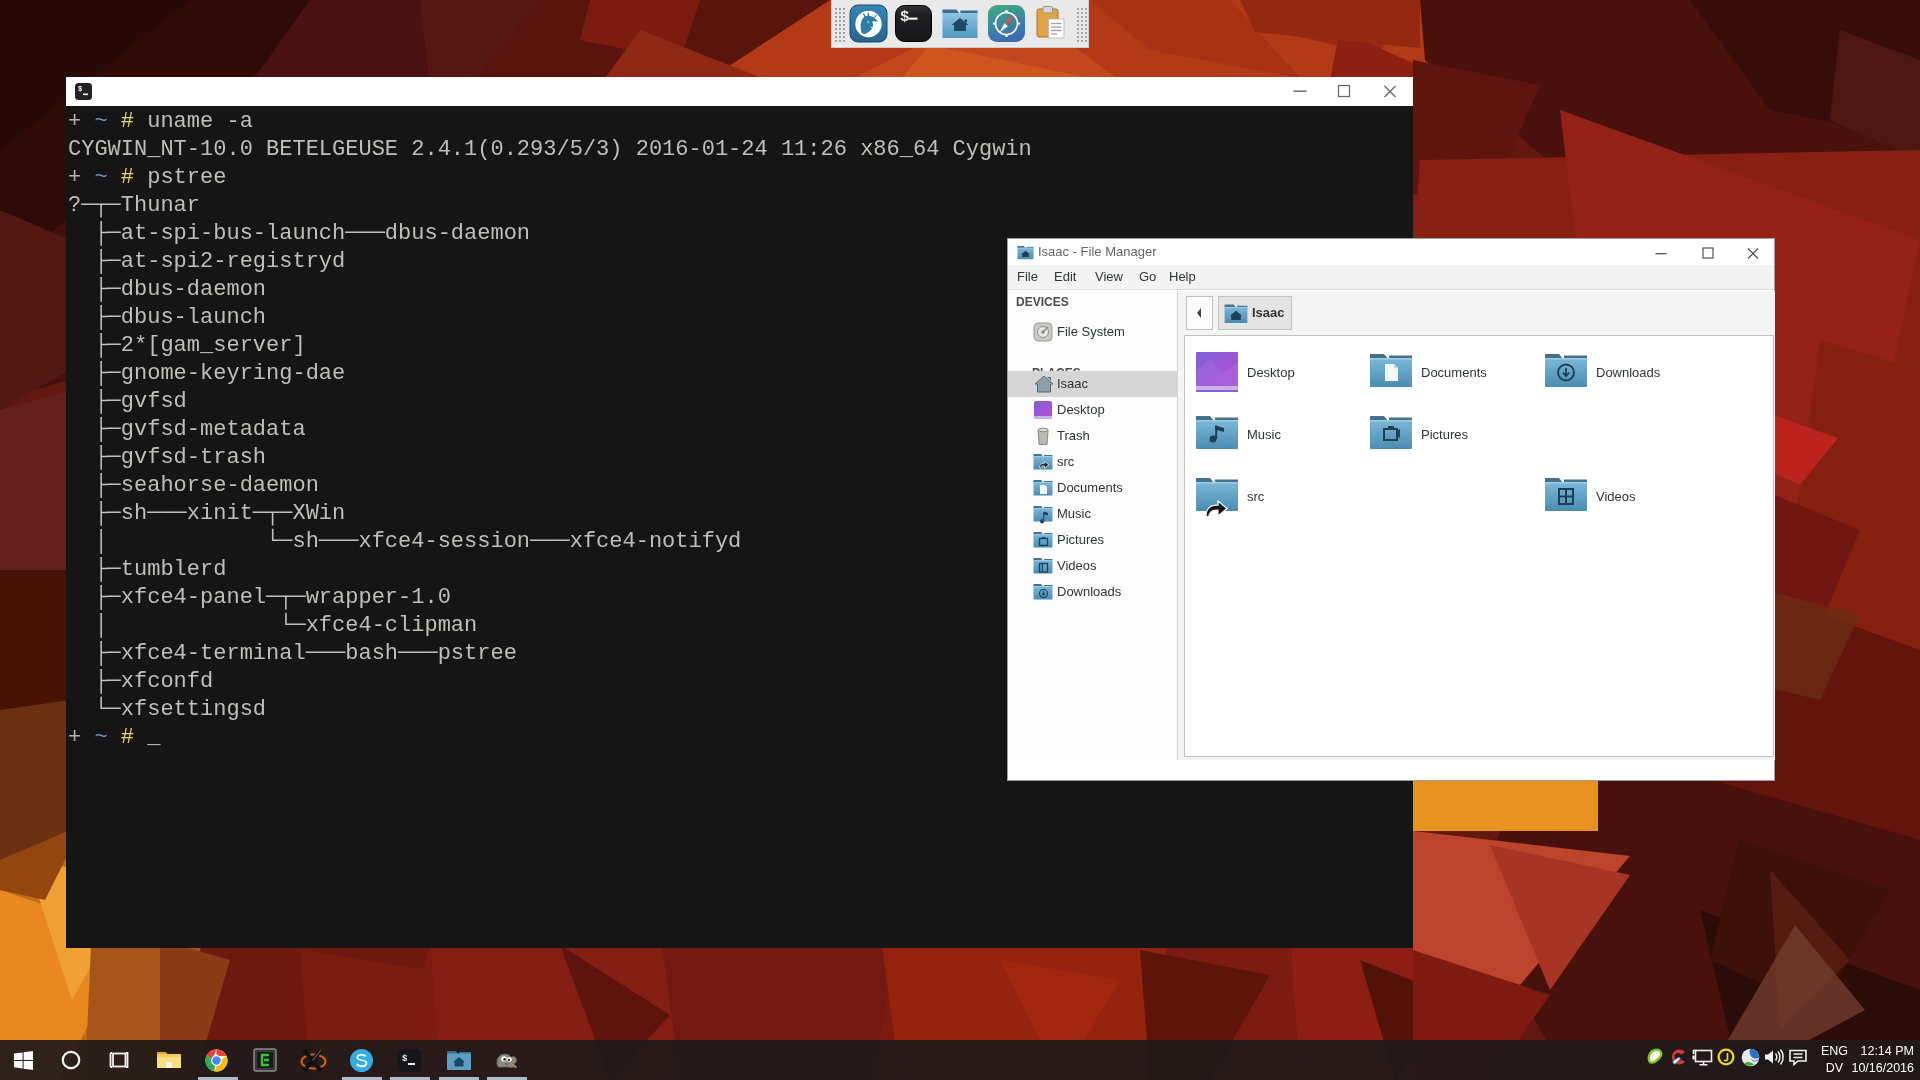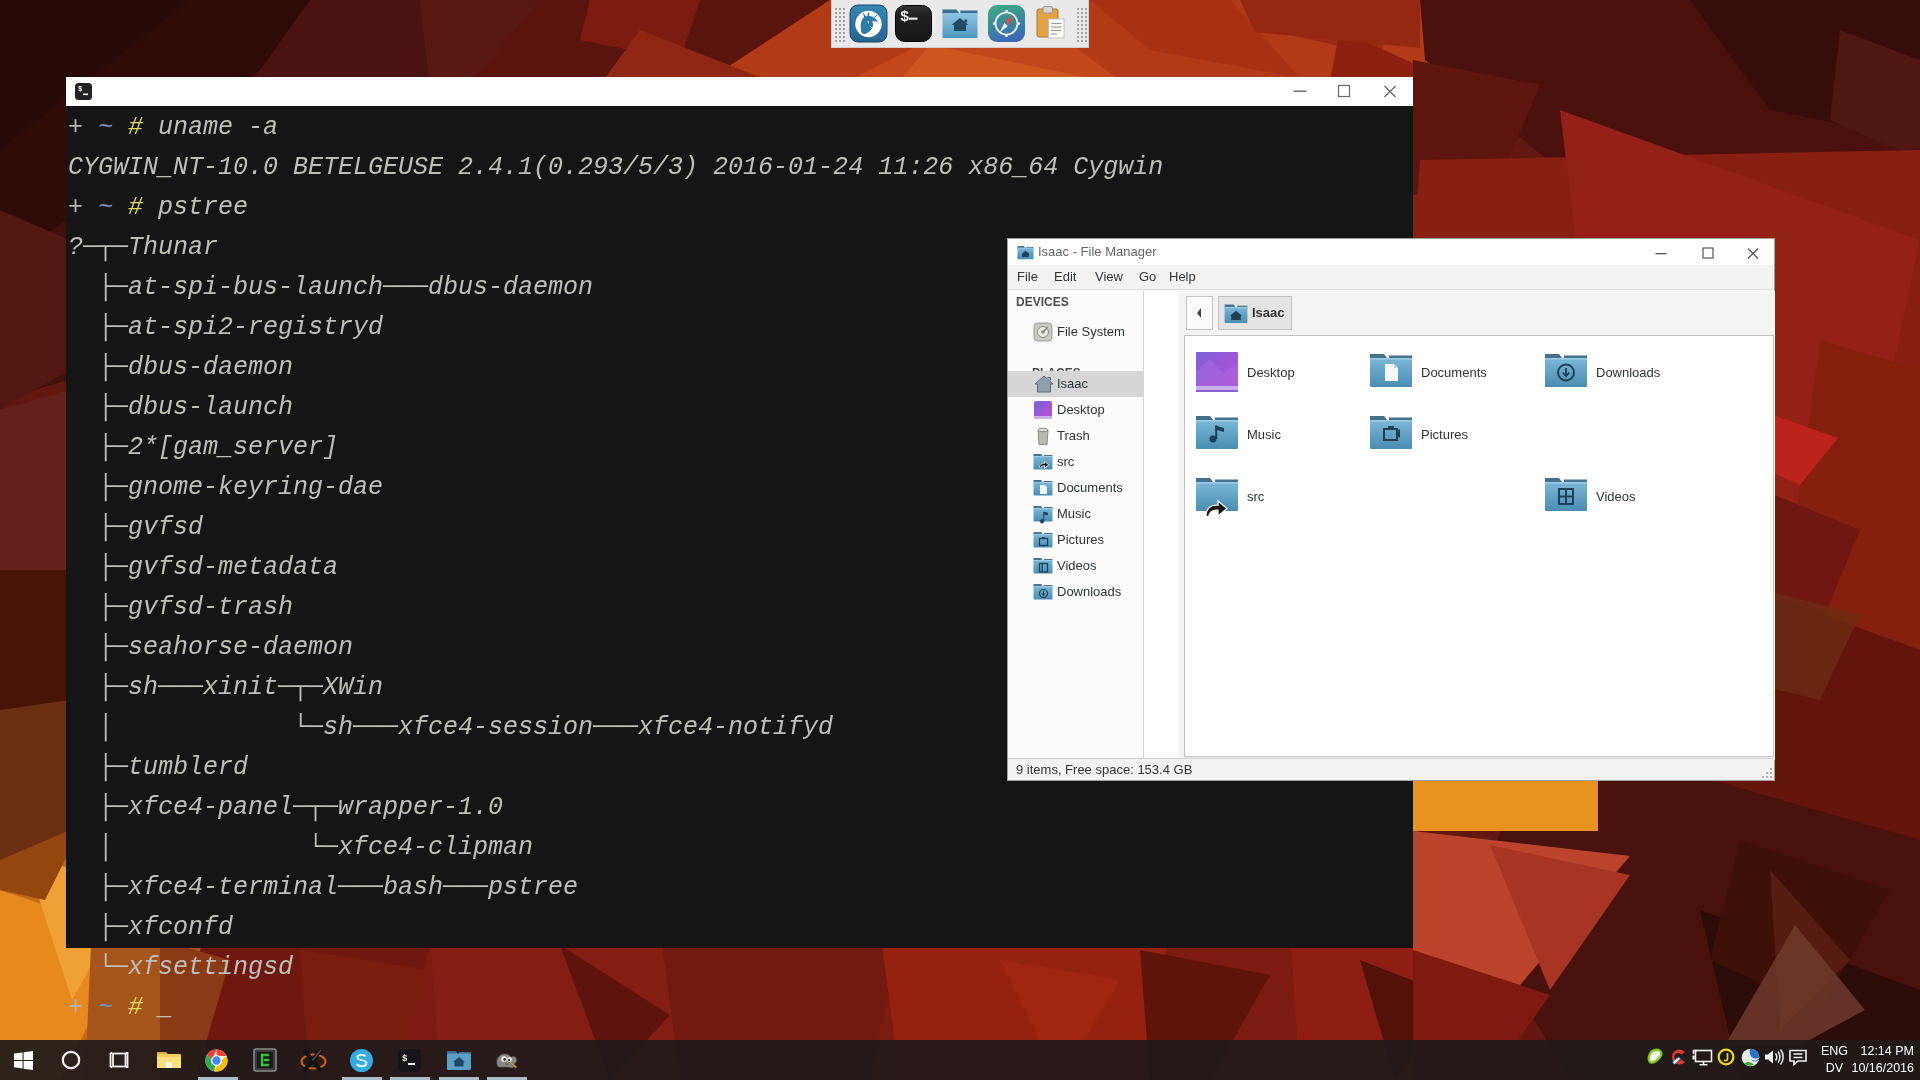--- a/index.html
+++ b/index.html
@@ -9,29 +9,29 @@
 #dock { position:absolute; left:831px; top:0; width:258px; height:48px; background:#e9e9e9; border:1px solid #cfcfcf; border-top:none; display:flex; align-items:center; }
 .handle { width:12px; height:36px; margin:0 1px;
   background-image:radial-gradient(circle, #a2a2a2 1px, transparent 1.3px);
   background-size:4px 4px; background-position:1px 1px; }
 .dicon { width:39px; height:39px; margin:0 3px; }
 
 #term { position:absolute; left:66px; top:77px; width:1347px; height:871px; background:#151515; }
 #termbar { position:absolute; left:0; top:0; width:100%; height:29px; background:#ffffff; }
 #termbar .ticon { position:absolute; left:9px; top:6px; }
 .winbtns { position:absolute; right:0; top:0; height:29px; display:flex; align-items:center; color:#5a5a5a; }
-#termtext { position:absolute; left:2px; top:31px; font-family:"Liberation Mono", monospace; font-size:25px; line-height:40px; color:#bfbfba; white-space:pre;font-style:italic; }
+#termtext { position:absolute; left:2px; top:31px; font-family:"Liberation Mono", monospace; font-size:22px; line-height:28px; color:#bfbfba; white-space:pre; }
 #termtext .p1 { color:#b5b5b0; } #termtext .p2 { color:#6e93cf; } #termtext .p3 { color:#dcdc66; }
 
 #fm { position:absolute; left:1007px; top:238px; width:768px; height:543px; background:#ffffff; border:1px solid #9f9f9f; }
 #fmtitle { position:absolute; left:0; top:0; width:100%; height:26px; background:#ffffff; }
 #fmtitle .txt { position:absolute; left:30px; top:5px; font-size:13px; color:#636569; }
 #fmmenu { position:absolute; left:0; top:26px; width:100%; height:25px; background:#f3f3f3; border-bottom:1px solid #dcdcdc; font-size:13px; color:#2e3436; }
 #fmmenu span { position:absolute; top:4px; }
-#fmside { position:absolute; left:0; top:52px; width:136px; height:469px; background:#fcfcfc; border-right:1px solid #d6d6d6; font-size:13px; color:#2e3436; }
+#fmside { position:absolute; left:0; top:52px; width:170px; height:469px; background:#fcfcfc; border-right:1px solid #d6d6d6; font-size:13px; color:#2e3436; }
 .shead { font-weight:bold; font-size:12px; color:#4c4c4c; margin:10px 0 4px 8px; }
 .srow { position:relative; height:26px; line-height:26px; padding-left:49px; }
 .srow.sel { background:#d6d6d6; }
 .srow svg, .srow .sic { position:absolute; left:25px; top:3px; }
 #fmmain { position:absolute; left:170px; top:52px; width:597px; height:469px; background:#f4f4f4; }
 #fmview { position:absolute; left:6px; top:44px; right:1px; bottom:3px; background:#ffffff; border:1px solid #c2c2c2; }
 #fmstatus { position:absolute; left:0; bottom:0; width:100%; height:22px; background:#f2f2f2; border-top:1px solid #cdcdcd; font-size:13px; color:#343434; line-height:21px; padding-left:8px; }
 .fitem { position:absolute; width:190px; height:48px; }
 .fitem .lbl { position:absolute; left:52px; top:14px; font-size:13px; color:#2e3436; }
 .tbtn { position:absolute; top:5px; height:34px; background:#fbfbfb; border:1px solid #c2c2c2; }
@@ -411,30 +411,20 @@
         <svg width="44" height="40" viewBox="0 0 44 40">
             <use href="#folder"></use>
             <rect x="15" y="14" width="14" height="15" fill="none" stroke="#1e4055" stroke-width="2"></rect>
             <rect x="21" y="14" width="2" height="15" fill="#1e4055"></rect>
             <rect x="15" y="20.5" width="14" height="2" fill="#1e4055"></rect>
           </svg>
         <span class="lbl">Videos</span>
       </div>
     </div>
   </div>
-  <div id="fmstatus">9 items, Free space: 153.4 GB<svg style="position:absolute;right:1px;bottom:1px" width="12" height="12">
-        <g fill="#9a9a9a">
-          <circle cx="10" cy="2" r="1"></circle>
-          <circle cx="6" cy="6" r="1"></circle>
-          <circle cx="10" cy="6" r="1"></circle>
-          <circle cx="2" cy="10" r="1"></circle>
-          <circle cx="6" cy="10" r="1"></circle>
-          <circle cx="10" cy="10" r="1"></circle>
-        </g>
-      </svg></div>
 </div>
 
 <div id="tb">
   <div class="tbi" style="left:0px">
     <svg width="19" height="19" viewBox="0 0 19 19">
         <path d="M0 2.6 L8.6 1.4 L8.6 8.9 L0 8.9 Z M9.6 1.3 L19 0 L19 8.9 L9.6 8.9 Z M0 10 L8.6 10 L8.6 17.5 L0 16.3 Z M9.6 10 L19 10 L19 19 L9.6 17.7 Z" fill="#fafafa"></path>
       </svg>
   </div>
   <div class="tbi" style="left:47px">
     <svg width="22" height="22" viewBox="0 0 22 22">

